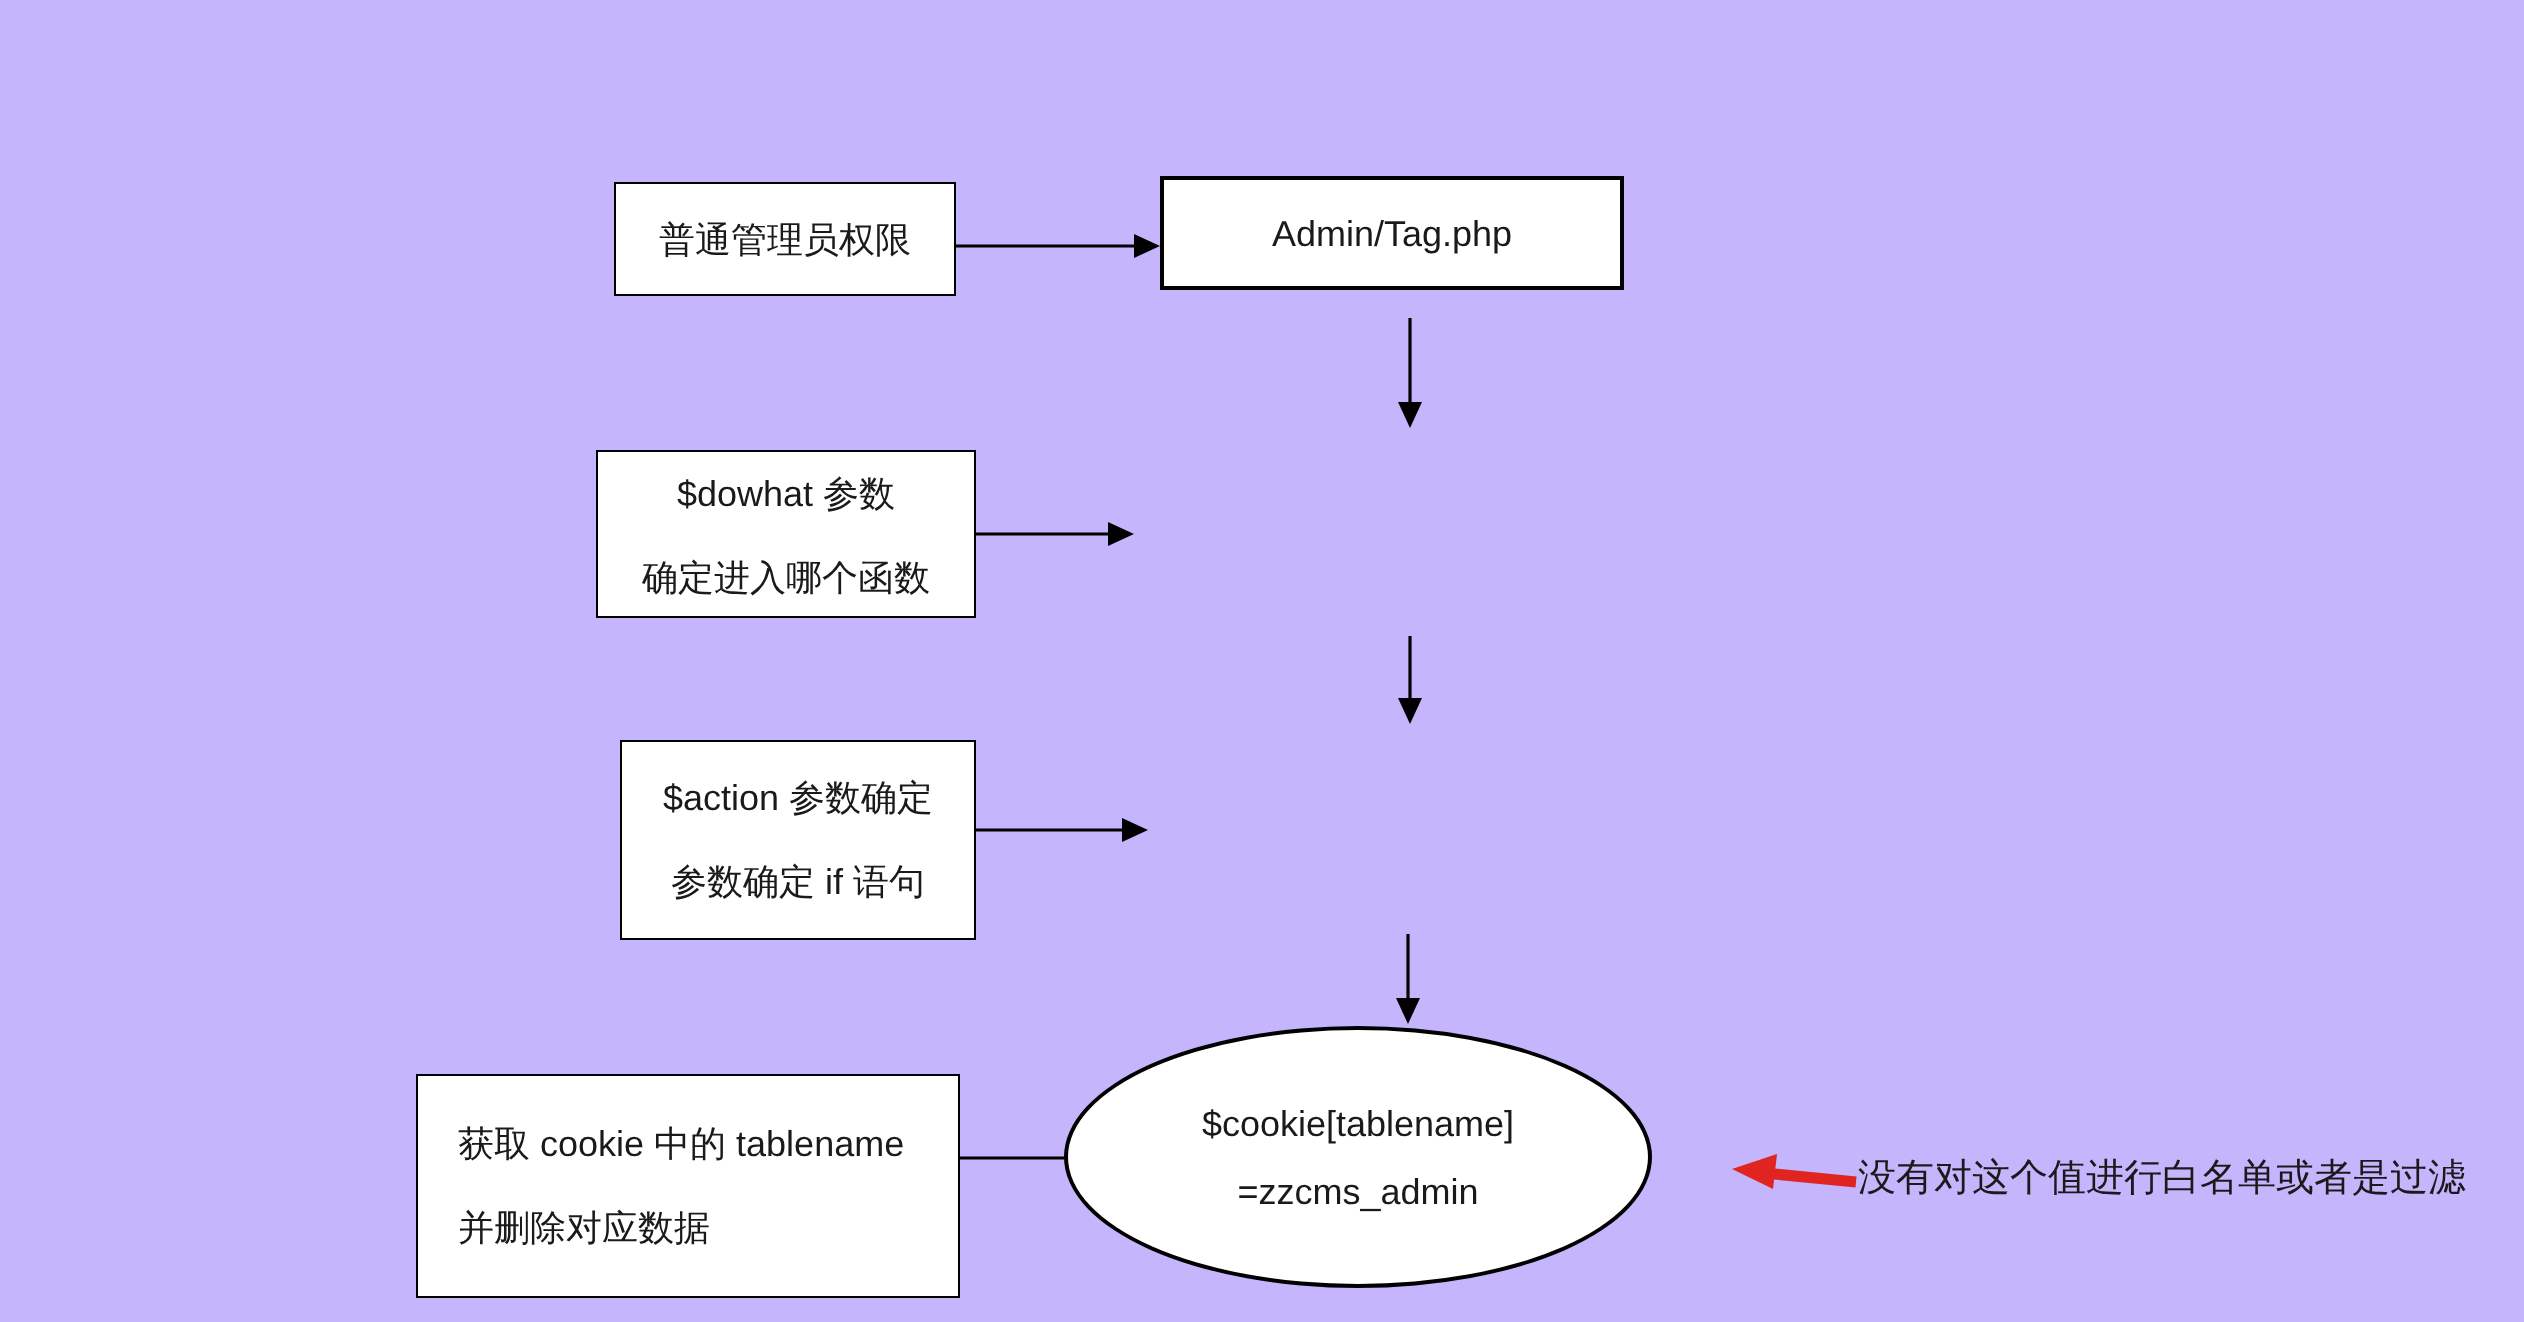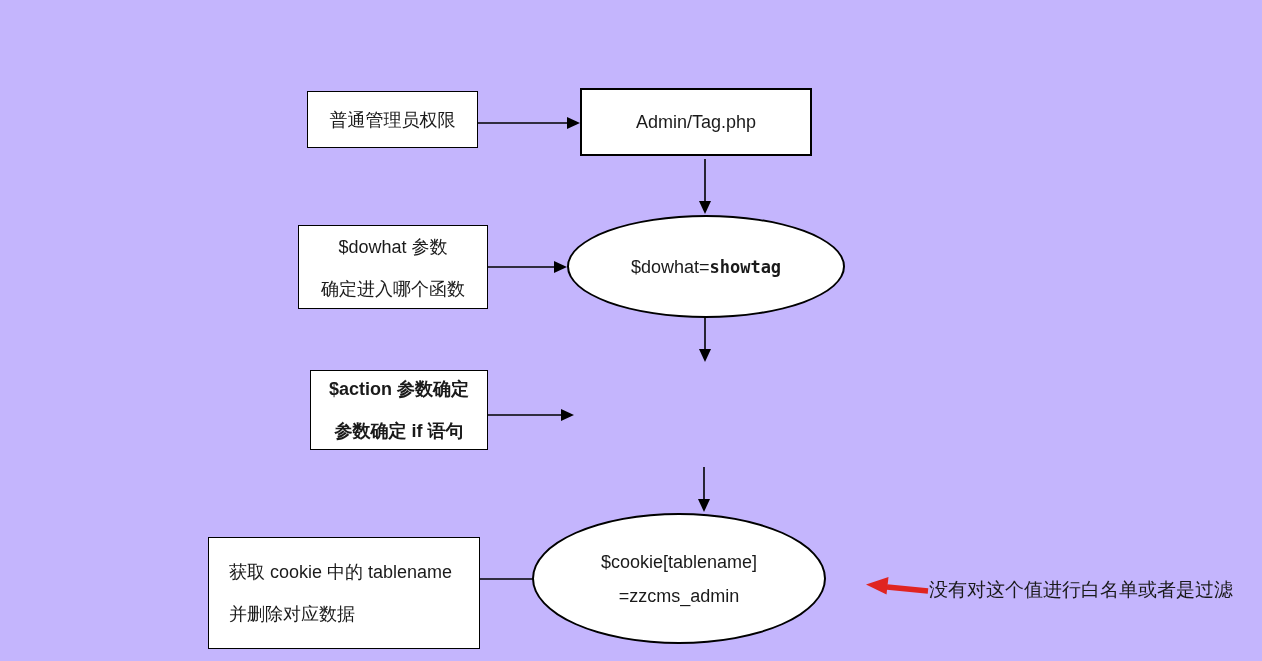--- a/index.html
+++ b/index.html
@@ -35,23 +35,23 @@
     text-align: center;
     font-size: 18px;
     line-height: 42px;
     color: #1a1a1a;
     white-space: nowrap;
   }
   .rect { border: 1.4px solid #000000; }
   .ellipse { border: 2px solid #000000; border-radius: 50%; }
 
   .box-perm   { left: 307px; top: 91px;  width: 171px; height: 57px; }
-  .box-admin  { left: 580px; top: 88px;  width: 232px; height: 68px; border-width: 2.5px; }
+  .box-admin  { left: 580px; top: 88px;  width: 232px; height: 57px; border-width: 2.5px; }
   .box-dowhat { left: 298px; top: 225px; width: 190px; height: 84px; justify-content: space-between; }
-  .box-action { left: 310px; top: 370px; width: 178px; height: 80px; font-weight: bold; }
+  .box-action { left: 310px; top: 370px; width: 178px; height: 100px; }
   .box-cookie {
     left: 208px; top: 537px; width: 272px; height: 112px;
     align-items: flex-start; text-align: left; padding-left: 20px;
   }
   .ell-dowhat { left: 567px; top: 215px; width: 278px; height: 103px; }
   .ell-action { left: 574px; top: 363px; width: 261px; height: 104px; }
   .ell-cookie { left: 532px; top: 513px; width: 294px; height: 131px; line-height: 34px; }
 
   .code-text {
     font-family: "DejaVu Sans Mono", monospace;
@@ -120,23 +120,20 @@
     <span>普通管理员权限</span>
   </div>
   <div class="node rect box-admin">
     <span>Admin/Tag.php</span>
   </div>
 
   <div class="node rect box-dowhat">
     <span>$dowhat 参数</span>
     <span>确定进入哪个函数</span>
   </div>
-  <div class="node ellipse ell-dowhat">
-    <span><span>$dowhat=</span><span class="code-text">showtag</span></span>
-  </div>
 
   <div class="node rect box-action">
     <span>$action 参数确定</span>
     <span>参数确定 if 语句</span>
   </div>
 
   <div class="node rect box-cookie">
     <span>获取 cookie 中的 tablename</span>
     <span>并删除对应数据</span>
   </div>

